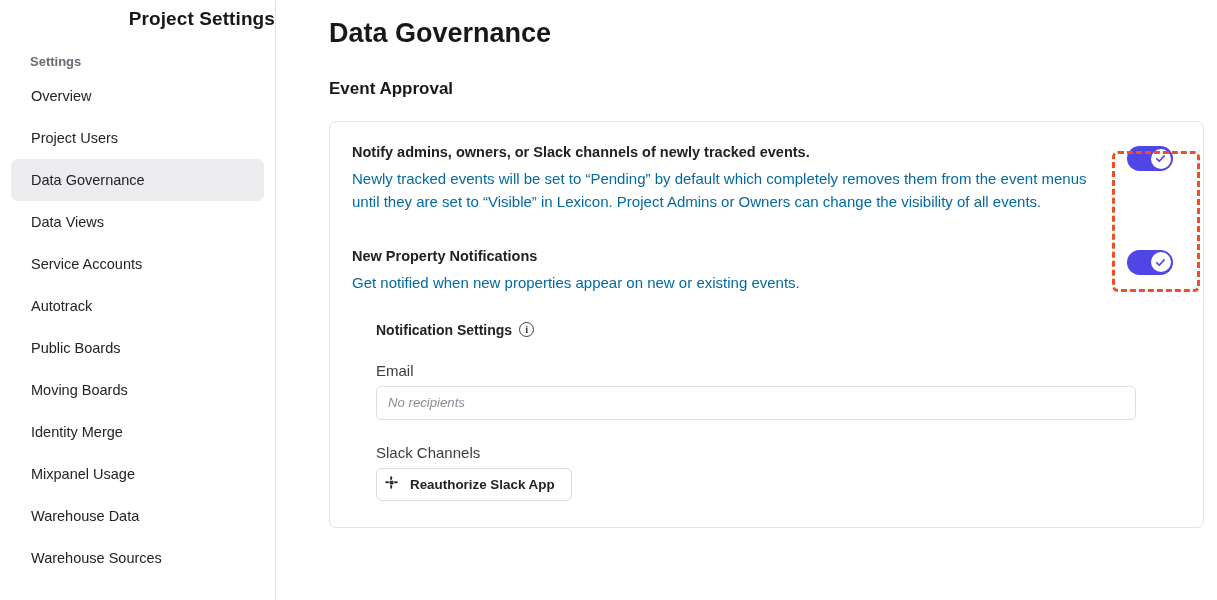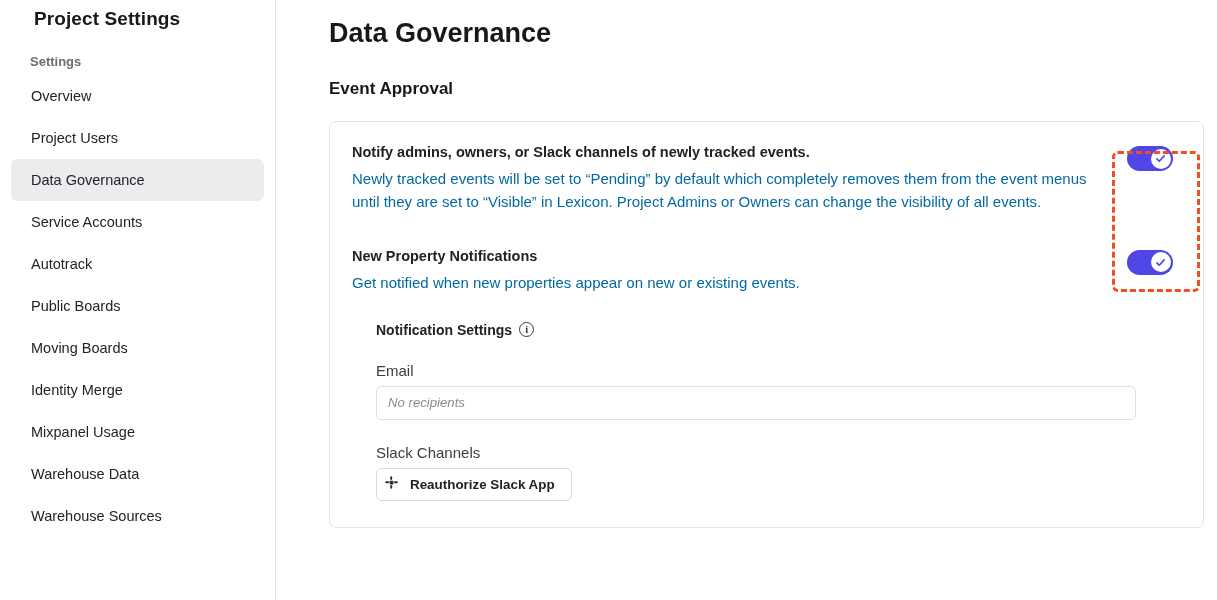--- a/index.html
+++ b/index.html
@@ -27,20 +27,21 @@
     flex: 0 0 276px;
     position: relative;
     overflow: hidden;
   }
   .sidebar-title {
     font-size: 19px;
     font-weight: bold;
     color: #18181b;
     padding: 8px 0 0 34px;
     letter-spacing: 0.1px;
+    text-align: right;
   }
   .sidebar-section-label {
     font-size: 13px;
     font-weight: bold;
     color: #6b6b75;
     padding: 24px 0 6px 14px;
     margin-left: 16px;
   }
   .nav {
     display: flex;
@@ -226,20 +227,23 @@
     <div class="sidebar-section-label">Settings</div>
     <nav class="nav">
       <div class="nav-item">
         <span>Overview</span>
       </div>
       <div class="nav-item">
         <span>Project Users</span>
       </div>
       <div class="nav-item active">
         <span>Data Governance</span>
+      </div>
+      <div class="nav-item">
+        <span>Data Views</span>
       </div>
       <div class="nav-item">
         <span>Service Accounts</span>
       </div>
       <div class="nav-item">
         <span>Autotrack</span>
       </div>
       <div class="nav-item">
         <span>Public Boards</span>
       </div>

